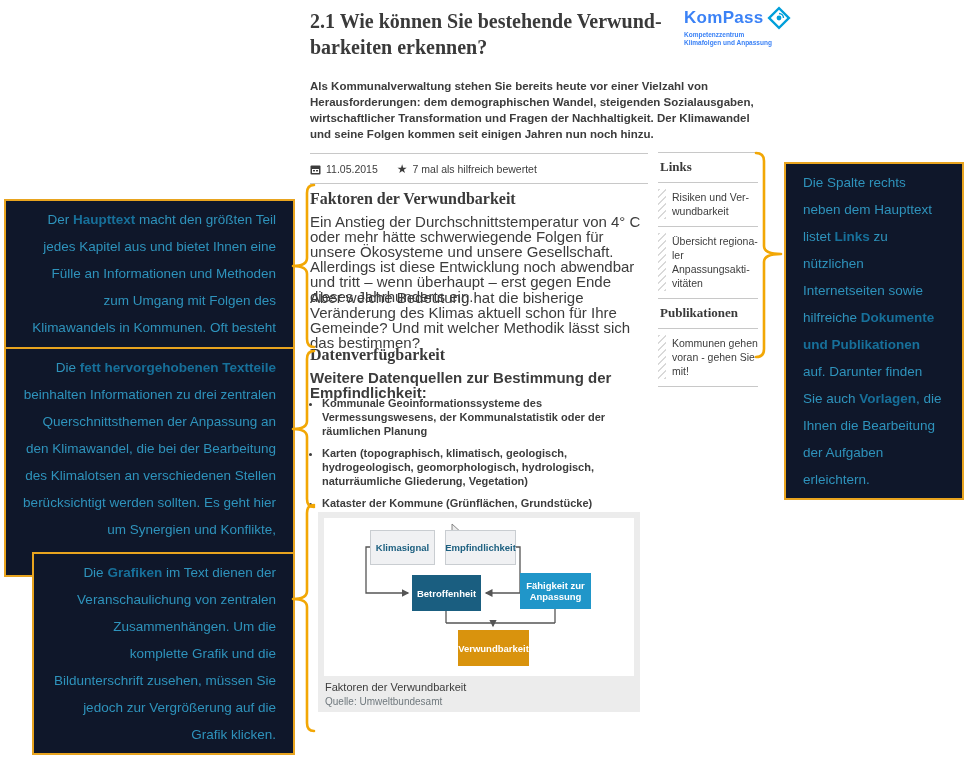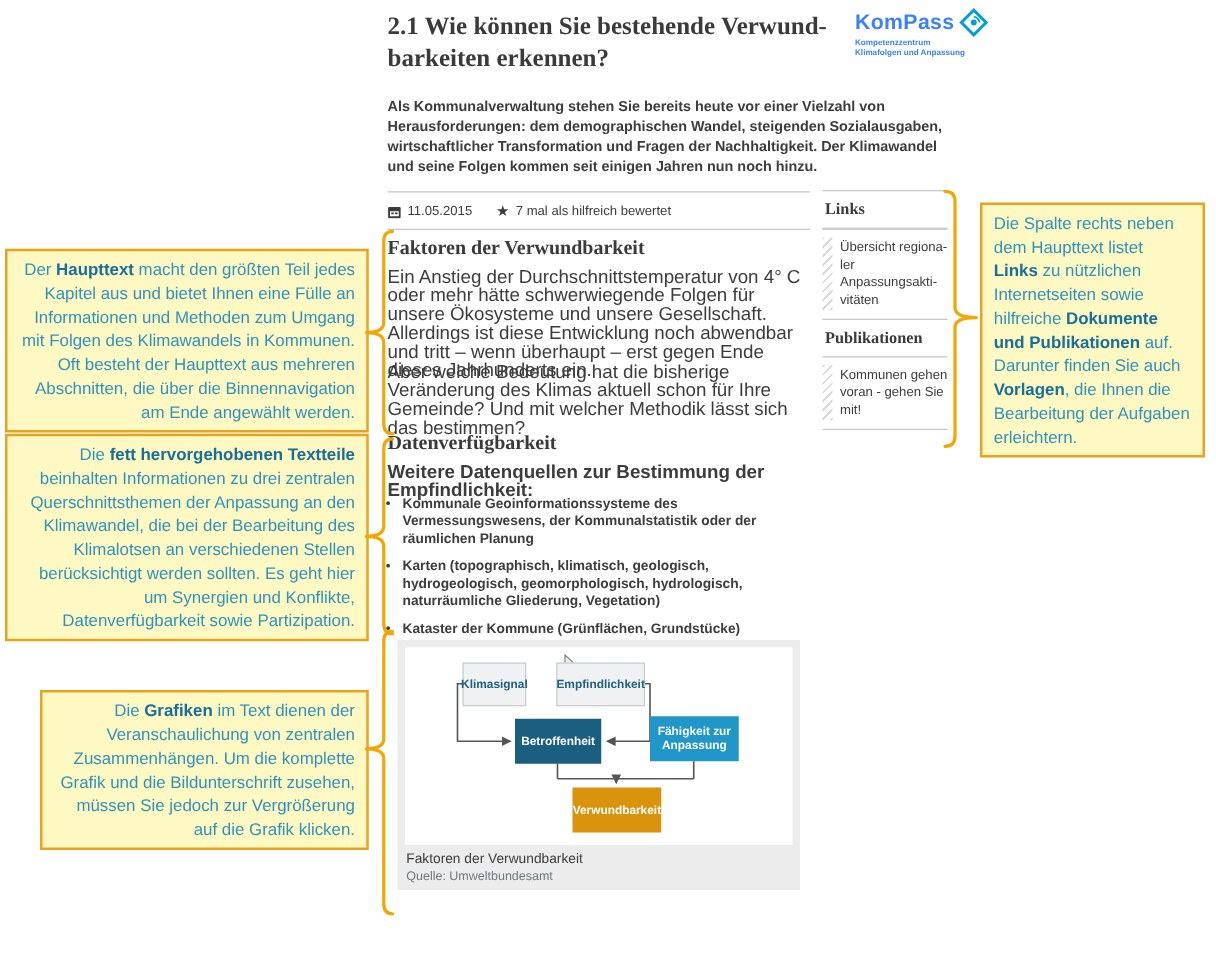--- a/index.html
+++ b/index.html
@@ -50,39 +50,39 @@
   .diagram { position:absolute; left:6px; top:6px; width:310px; height:158px; background:#fff; }
   .fig-caption { position:absolute; left:7px; top:169px; font-size:11px; color:#3C3C3C; }
   .fig-source  { position:absolute; left:7px; top:184px; font-size:10px; color:#70797E; }
 
   .node { position:absolute; display:flex; align-items:center; justify-content:center;
           text-align:center; font-size:9.5px; font-weight:700; line-height:11px; padding:2px; }
   .node-light  { background:#F0F1F3; border:1px solid #C9CDD1; color:#1D6080; }
   .node-dark   { background:#1A5E80; color:#fff; }
   .node-blue   { background:#2096C9; color:#fff; }
   .node-orange { background:#D9930D; color:#fff; }
-  .n-klima { left:46px;  top:12px;  width:51px; height:35px; }
+  .n-klima { left:46px;  top:12px;  width:65px; height:35px; }
   .n-empf  { left:121px; top:12px;  width:71px; height:35px; }
   .n-betr  { left:88px;  top:57px;  width:69px; height:36px; }
   .n-faeh  { left:196px; top:55px;  width:71px; height:36px; }
   .n-verw  { left:134px; top:112px; width:71px; height:36px; }
   .arrows  { position:absolute; left:0; top:0; }
 
   
   .sidebar { position:absolute; left:658px; top:152px; width:100px; font-size:10.5px; }
   .side-hr { border-top:1px solid #C8C8C8; }
   .side-h  { font-family:"Liberation Serif",serif; font-weight:700; font-size:13px;
              color:#3A3A3A; padding:6px 0 7px 2px; }
   .side-item { position:relative; padding:7px 0 8px 14px; line-height:14px; cursor:pointer; }
   .side-item::before { content:""; position:absolute; left:0; top:6px; bottom:7px; width:8px;
              background:repeating-linear-gradient(135deg,#D9D9D9 0 1.5px,transparent 1.5px 5px); }
 
   
-  .callout { position:absolute; border:2px solid #E8A41F; background:#fef9c3; color:#2E93BC;
-             font-size:13.5px; line-height:19px; padding:5px 9px; }
+  .callout { position:absolute; border:2px solid #E8A41F; background:#0f172a; color:#2E93BC;
+             font-size:13.5px; line-height:27px; padding:5px 17px; }
   .callout b { color:#17709A; font-weight:700; }
   .co1 { left:4px;   top:199px; width:291px; text-align:right; }
   .co2 { left:4px;   top:347px; width:291px; text-align:right; }
   .co3 { left:32px;  top:552px; width:263px; text-align:right; }
   .co4 { left:784px; top:162px; width:180px; text-align:left; }
 
   .brace { position:absolute; }
   .brace path { fill:none; stroke:#F2A705; stroke-width:2.6; stroke-linecap:round; stroke-linejoin:round; }
 </style>
 </head>
@@ -167,20 +167,21 @@
       <div class="node node-orange n-verw">Verwundbarkeit</div>
     </div>
     <div class="fig-caption">Faktoren der Verwundbarkeit</div>
     <div class="fig-source">Quelle: Umweltbundesamt</div>
   </div>
 
   <aside class="sidebar">
     <div class="side-hr"></div>
     <div class="side-h">Links</div>
     <div class="side-hr"></div>
+    <div class="side-item">Risiken und Ver-wundbarkeit</div>
     <div class="side-hr"></div>
     <div class="side-item">Übersicht regiona-ler Anpassungsakti-vitäten</div>
     <div class="side-hr"></div>
     <div class="side-h">Publikationen</div>
     <div class="side-hr"></div>
     <div class="side-item">Kommunen gehen voran - gehen Sie mit!</div>
     <div class="side-hr"></div>
   </aside>
 
   <div class="callout co1"><span>Der </span><b>Haupttext</b><span> macht den größten Teil jedes Kapitel aus und bietet Ihnen eine Fülle an Informationen und Methoden zum Umgang mit Folgen des Klimawandels in Kommunen. Oft besteht der Haupttext aus mehreren Abschnitten, die über die Binnennavigation am Ende angewählt werden.</span></div>

